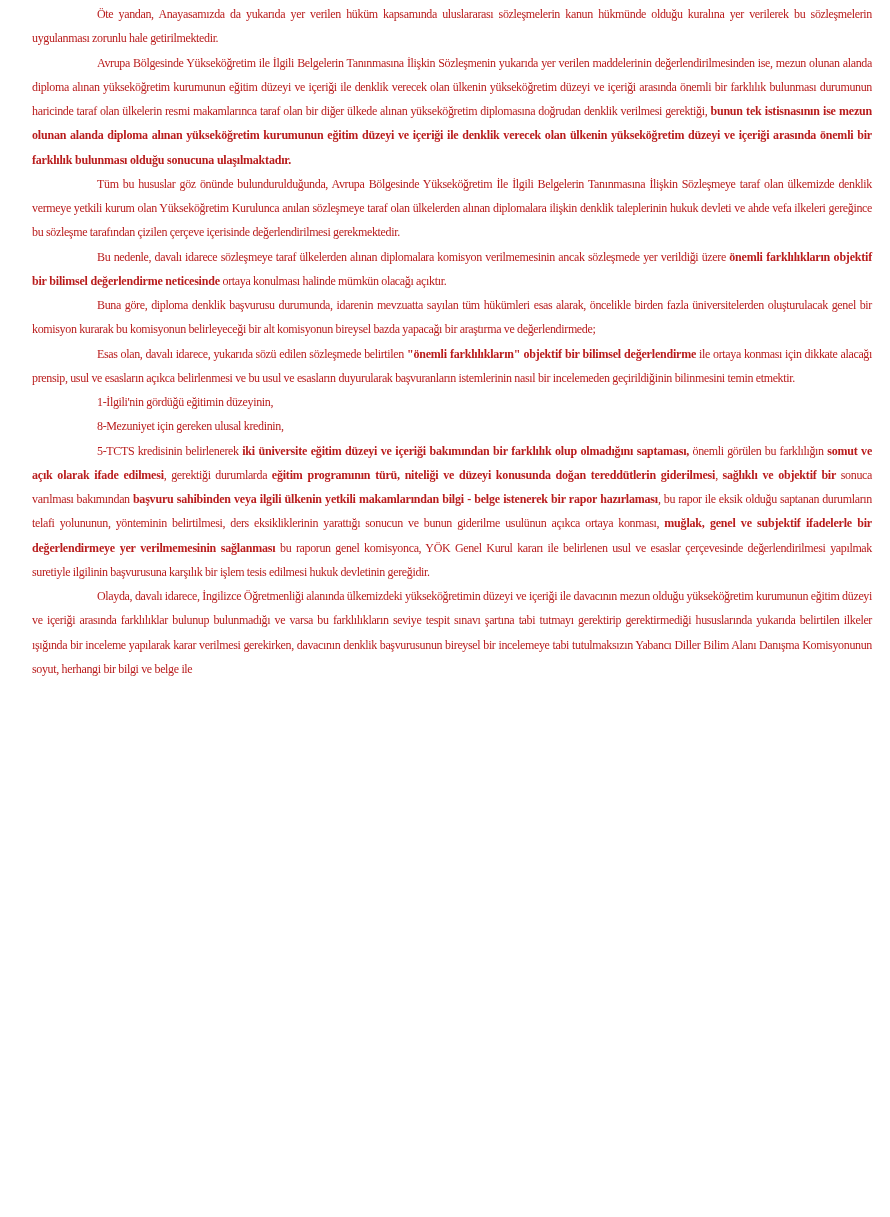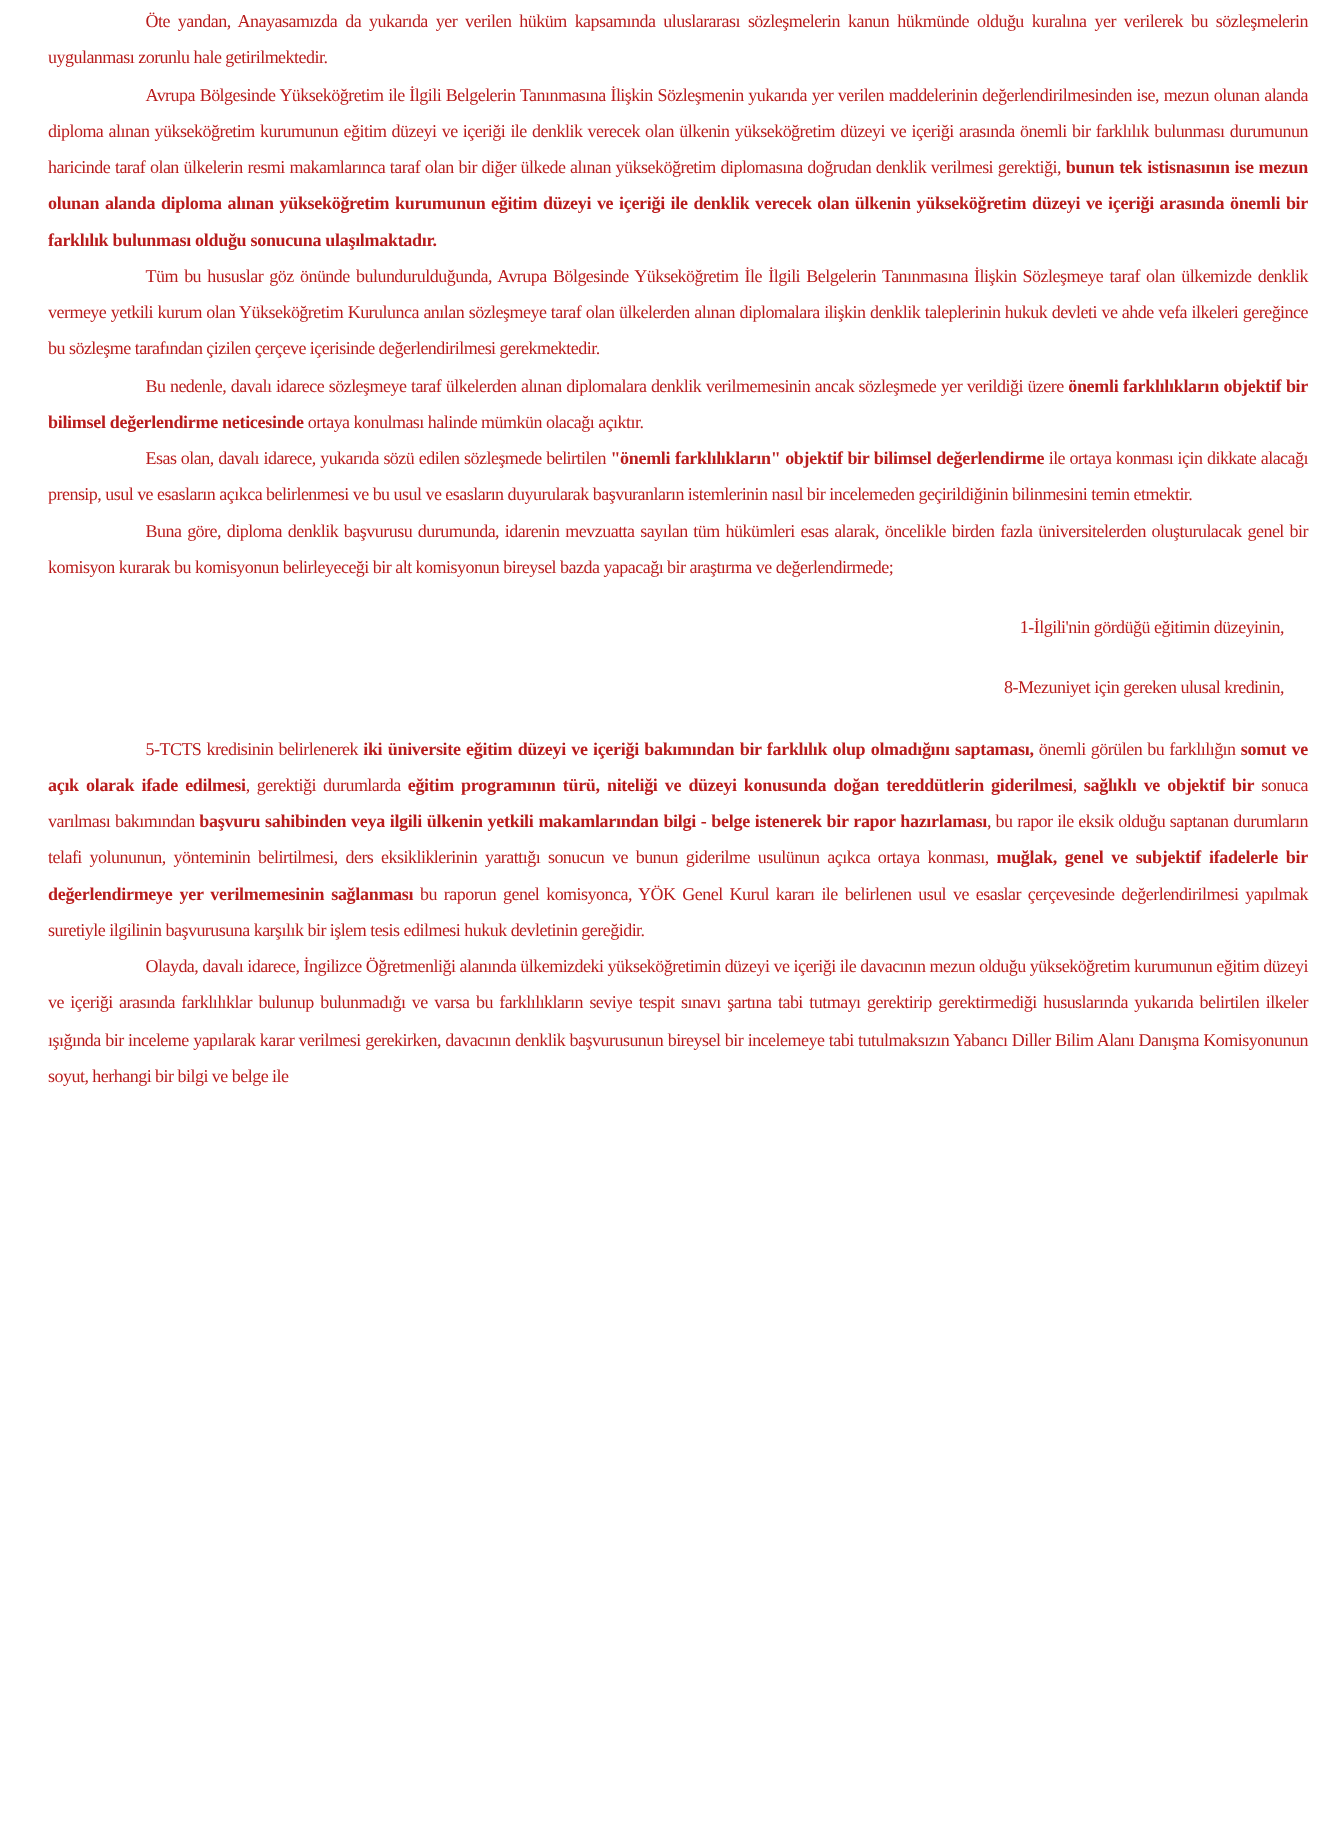--- a/index.html
+++ b/index.html
@@ -11,49 +11,49 @@
     width: 840px;
     font-family: "Liberation Serif", "DejaVu Serif", serif;
     font-size: 12px;
     line-height: 24.25px;
     color: #b91c1c;
     text-align: justify;
     letter-spacing: -0.35px;
     word-spacing: 0px;
   }
   .para { margin: 0; text-indent: 65px; }
-  .list-item { margin: 16px; text-indent: 65px; text-align: right; }
+  .list-item { margin: 0; text-indent: 65px; text-align: left; }
   b { font-weight: bold; letter-spacing: -0.2px; }
 </style>
 </head>
 <body>
 
 <div class="page">
   <p class="para">
     <span>Öte yandan, Anayasamızda da yukarıda yer verilen hüküm kapsamında uluslararası sözleşmelerin kanun hükmünde olduğu kuralına yer verilerek bu sözleşmelerin uygulanması zorunlu hale getirilmektedir.</span>
   </p>
 
   <p class="para">
     <span>Avrupa Bölgesinde Yükseköğretim ile İlgili Belgelerin Tanınmasına İlişkin Sözleşmenin yukarıda yer verilen maddelerinin değerlendirilmesinden ise, mezun olunan alanda diploma alınan yükseköğretim kurumunun eğitim düzeyi ve içeriği ile denklik verecek olan ülkenin yükseköğretim düzeyi ve içeriği arasında önemli bir farklılık bulunması durumunun haricinde taraf olan ülkelerin resmi makamlarınca taraf olan bir diğer ülkede alınan yükseköğretim diplomasına doğrudan denklik verilmesi gerektiği, </span><b>bunun tek istisnasının ise mezun olunan alanda diploma alınan yükseköğretim kurumunun eğitim düzeyi ve içeriği ile denklik verecek olan ülkenin yükseköğretim düzeyi ve içeriği arasında önemli bir farklılık bulunması olduğu sonucuna ulaşılmaktadır.</b>
   </p>
 
   <p class="para">
     <span>Tüm bu hususlar göz önünde bulundurulduğunda, Avrupa Bölgesinde Yükseköğretim İle İlgili Belgelerin Tanınmasına İlişkin Sözleşmeye taraf olan ülkemizde denklik vermeye yetkili kurum olan Yükseköğretim Kurulunca anılan sözleşmeye taraf olan ülkelerden alınan diplomalara ilişkin denklik taleplerinin hukuk devleti ve ahde vefa ilkeleri gereğince bu sözleşme tarafından çizilen çerçeve içerisinde değerlendirilmesi gerekmektedir.</span>
   </p>
 
   <p class="para">
-    <span>Bu nedenle, davalı idarece sözleşmeye taraf ülkelerden alınan diplomalara denklik verilmemesinin ancak sözleşmede yer verildiği üzere </span><b>önemli farklılıkların objektif bir bilimsel değerlendirme neticesinde</b><span> ortaya konulması halinde mümkün olacağı açıktır.</span>
+    <span>Bu nedenle, davalı idarece sözleşmeye taraf ülkelerden alınan diplomalara komisyon verilmemesinin ancak sözleşmede yer verildiği üzere </span><b>önemli farklılıkların objektif bir bilimsel değerlendirme neticesinde</b><span> ortaya konulması halinde mümkün olacağı açıktır.</span>
+  </p>
+
+  <p class="para">
+    <span>Buna göre, diploma denklik başvurusu durumunda, idarenin mevzuatta sayılan tüm hükümleri esas alarak, öncelikle birden fazla üniversitelerden oluşturulacak genel bir komisyon kurarak bu komisyonun belirleyeceği bir alt komisyonun bireysel bazda yapacağı bir araştırma ve değerlendirmede;</span>
   </p>
 
   <p class="para">
     <span>Esas olan, davalı idarece, yukarıda sözü edilen sözleşmede belirtilen </span><b>"önemli farklılıkların" objektif bir bilimsel değerlendirme</b><span> ile ortaya konması için dikkate alacağı prensip, usul ve esasların açıkca belirlenmesi ve bu usul ve esasların duyurularak başvuranların istemlerinin nasıl bir incelemeden geçirildiğinin bilinmesini temin etmektir.</span>
-  </p>
-
-  <p class="para">
-    <span>Buna göre, diploma denklik başvurusu durumunda, idarenin mevzuatta sayılan tüm hükümleri esas alarak, öncelikle birden fazla üniversitelerden oluşturulacak genel bir komisyon kurarak bu komisyonun belirleyeceği bir alt komisyonun bireysel bazda yapacağı bir araştırma ve değerlendirmede;</span>
   </p>
 
   <p class="list-item">1-İlgili'nin gördüğü eğitimin düzeyinin,</p>
   <p class="list-item">8-Mezuniyet için gereken ulusal kredinin,</p>
 
   <p class="para">
     <span>5-TCTS kredisinin belirlenerek </span><b>iki üniversite eğitim düzeyi ve içeriği bakımından bir farklılık olup olmadığını saptaması,</b><span> önemli görülen bu farklılığın </span><b>somut ve açık olarak ifade edilmesi</b><span>, gerektiği durumlarda </span><b>eğitim programının türü, niteliği ve düzeyi konusunda doğan tereddütlerin giderilmesi</b><span>, </span><b>sağlıklı ve objektif bir</b><span> sonuca varılması bakımından </span><b>başvuru sahibinden veya ilgili ülkenin yetkili makamlarından bilgi - belge istenerek bir rapor hazırlaması</b><span>, bu rapor ile eksik olduğu saptanan durumların telafi yolununun, yönteminin belirtilmesi, ders eksikliklerinin yarattığı sonucun ve bunun giderilme usulünun açıkca ortaya konması, </span><b>muğlak, genel ve subjektif ifadelerle bir değerlendirmeye yer verilmemesinin sağlanması</b><span> bu raporun genel komisyonca, YÖK Genel Kurul kararı ile belirlenen usul ve esaslar çerçevesinde değerlendirilmesi yapılmak suretiyle ilgilinin başvurusuna karşılık bir işlem tesis edilmesi hukuk devletinin gereğidir.</span>
   </p>
 
   <p class="para">

